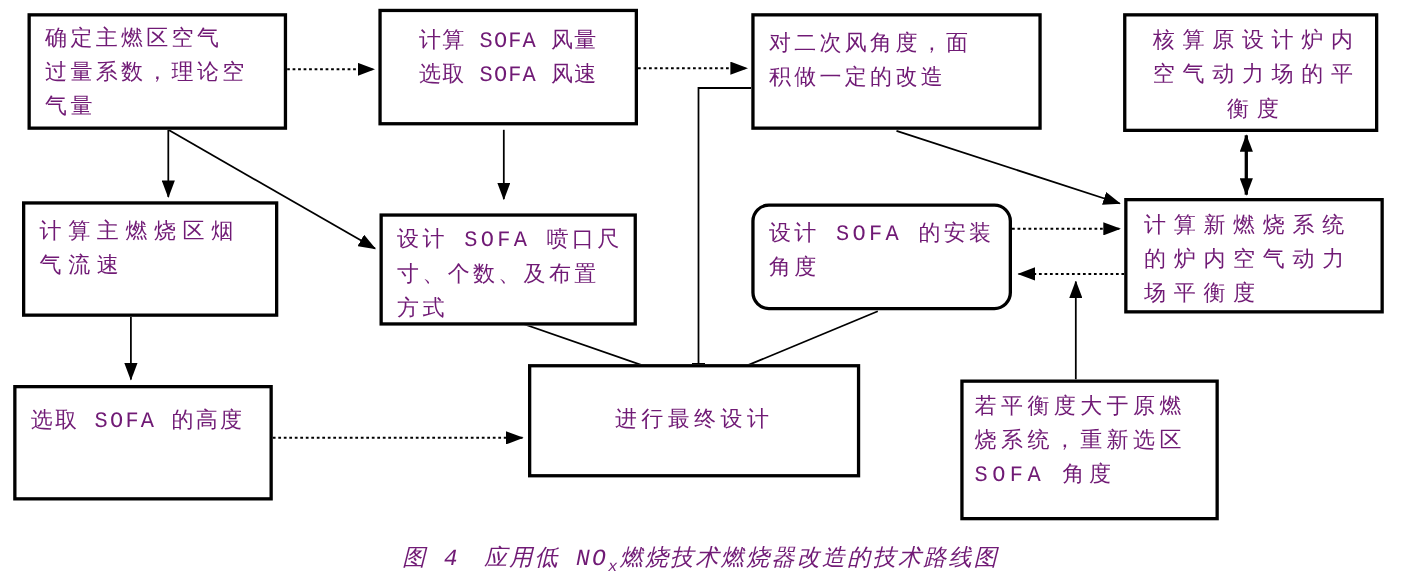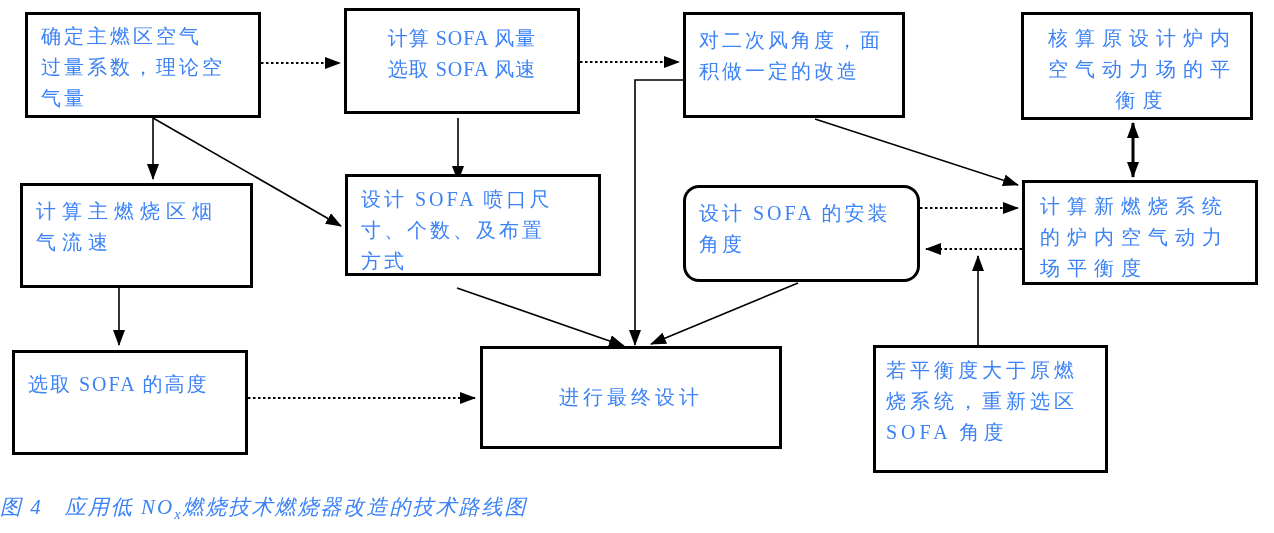--- a/index.html
+++ b/index.html
@@ -1,37 +1,37 @@
 <!DOCTYPE html>
 <html><head>
 <meta charset="utf-8">
 <style>
   html,body{margin:0;padding:0;background:#fff;}
   .stage{
     position:relative;width:1274px;height:533px;background:#ffffff;
-    font-family:Liberation Serif, serif;color:#3b82f6;overflow:hidden;
+    font-family:Liberation Mono, monospace;color:#701a75;overflow:hidden;
   }
   #edge-layer{position:absolute;left:0;top:0;width:1274px;height:533px;}
   .node{
     position:absolute;box-sizing:border-box;border:3px solid #000;background:#fff;
     font-size:20px;line-height:31px;white-space:pre-line;
   }
   .n-excess-air   {left:25px;  top:12px;  width:236px;height:106px;padding:6px 8px 0 13px;letter-spacing:3px;}
   .n-sofa-flow    {left:344px; top:8px;  width:236px;height:106px;display:flex;align-items:center;justify-content:center;text-align:center;letter-spacing:1px;padding-bottom:14px;box-sizing:border-box;}
-  .n-secondary-air{left:683px; top:12px;  width:222px;height:106px;padding:10px 6px 0 13px;letter-spacing:3px;}
+  .n-secondary-air{left:683px; top:12px;  width:264px;height:106px;padding:10px 6px 0 13px;letter-spacing:3px;}
   .n-original-field{left:1021px;top:12px; width:232px;height:108px;padding:8px 4px 0 15px;letter-spacing:7px;text-align:center;}
   .n-flue-velocity{left:20px;  top:183px; width:233px;height:105px;padding:10px 6px 0 13px;letter-spacing:6px;}
-  .n-nozzle-design{left:345px; top:174px; width:256px;height:102px;padding:7px 4px 0 13px;letter-spacing:3px;}
+  .n-nozzle-design{left:345px; top:194px; width:234px;height:102px;padding:7px 4px 0 13px;letter-spacing:3px;}
   .n-install-angle{left:683px; top:185px; width:237px;height:97px; padding:10px 6px 0 13px;letter-spacing:3px;border-radius:16px;}
   .n-new-system   {left:1022px;top:180px; width:236px;height:105px;padding:8px 4px 0 15px;letter-spacing:7px;}
   .n-sofa-height  {left:12px;  top:350px; width:236px;height:105px;padding:16px 6px 0 13px;letter-spacing:2px;line-height:30px;}
-  .n-final-design {left:480px; top:346px; width:302px;height:103px;display:flex;align-items:center;justify-content:center;text-align:center;letter-spacing:4px;}
+  .n-final-design {left:480px; top:331px; width:302px;height:103px;display:flex;align-items:center;justify-content:center;text-align:center;letter-spacing:4px;}
   .n-rebalance    {left:873px; top:345px; width:235px;height:128px;padding:7px 4px 0 10px;letter-spacing:4px;}
   .caption{
-    position:absolute;left:0;top:493px;width:100%;
+    position:absolute;left:0;top:493px;width:100%;text-align:center;
     font-style:italic;font-size:21px;letter-spacing:2px;
   }
   .caption .fig{margin-right:22px;}
   .caption sub{font-size:0.68em;}
 </style>
 </head>
 <body>
 
 <div class="stage">
 

